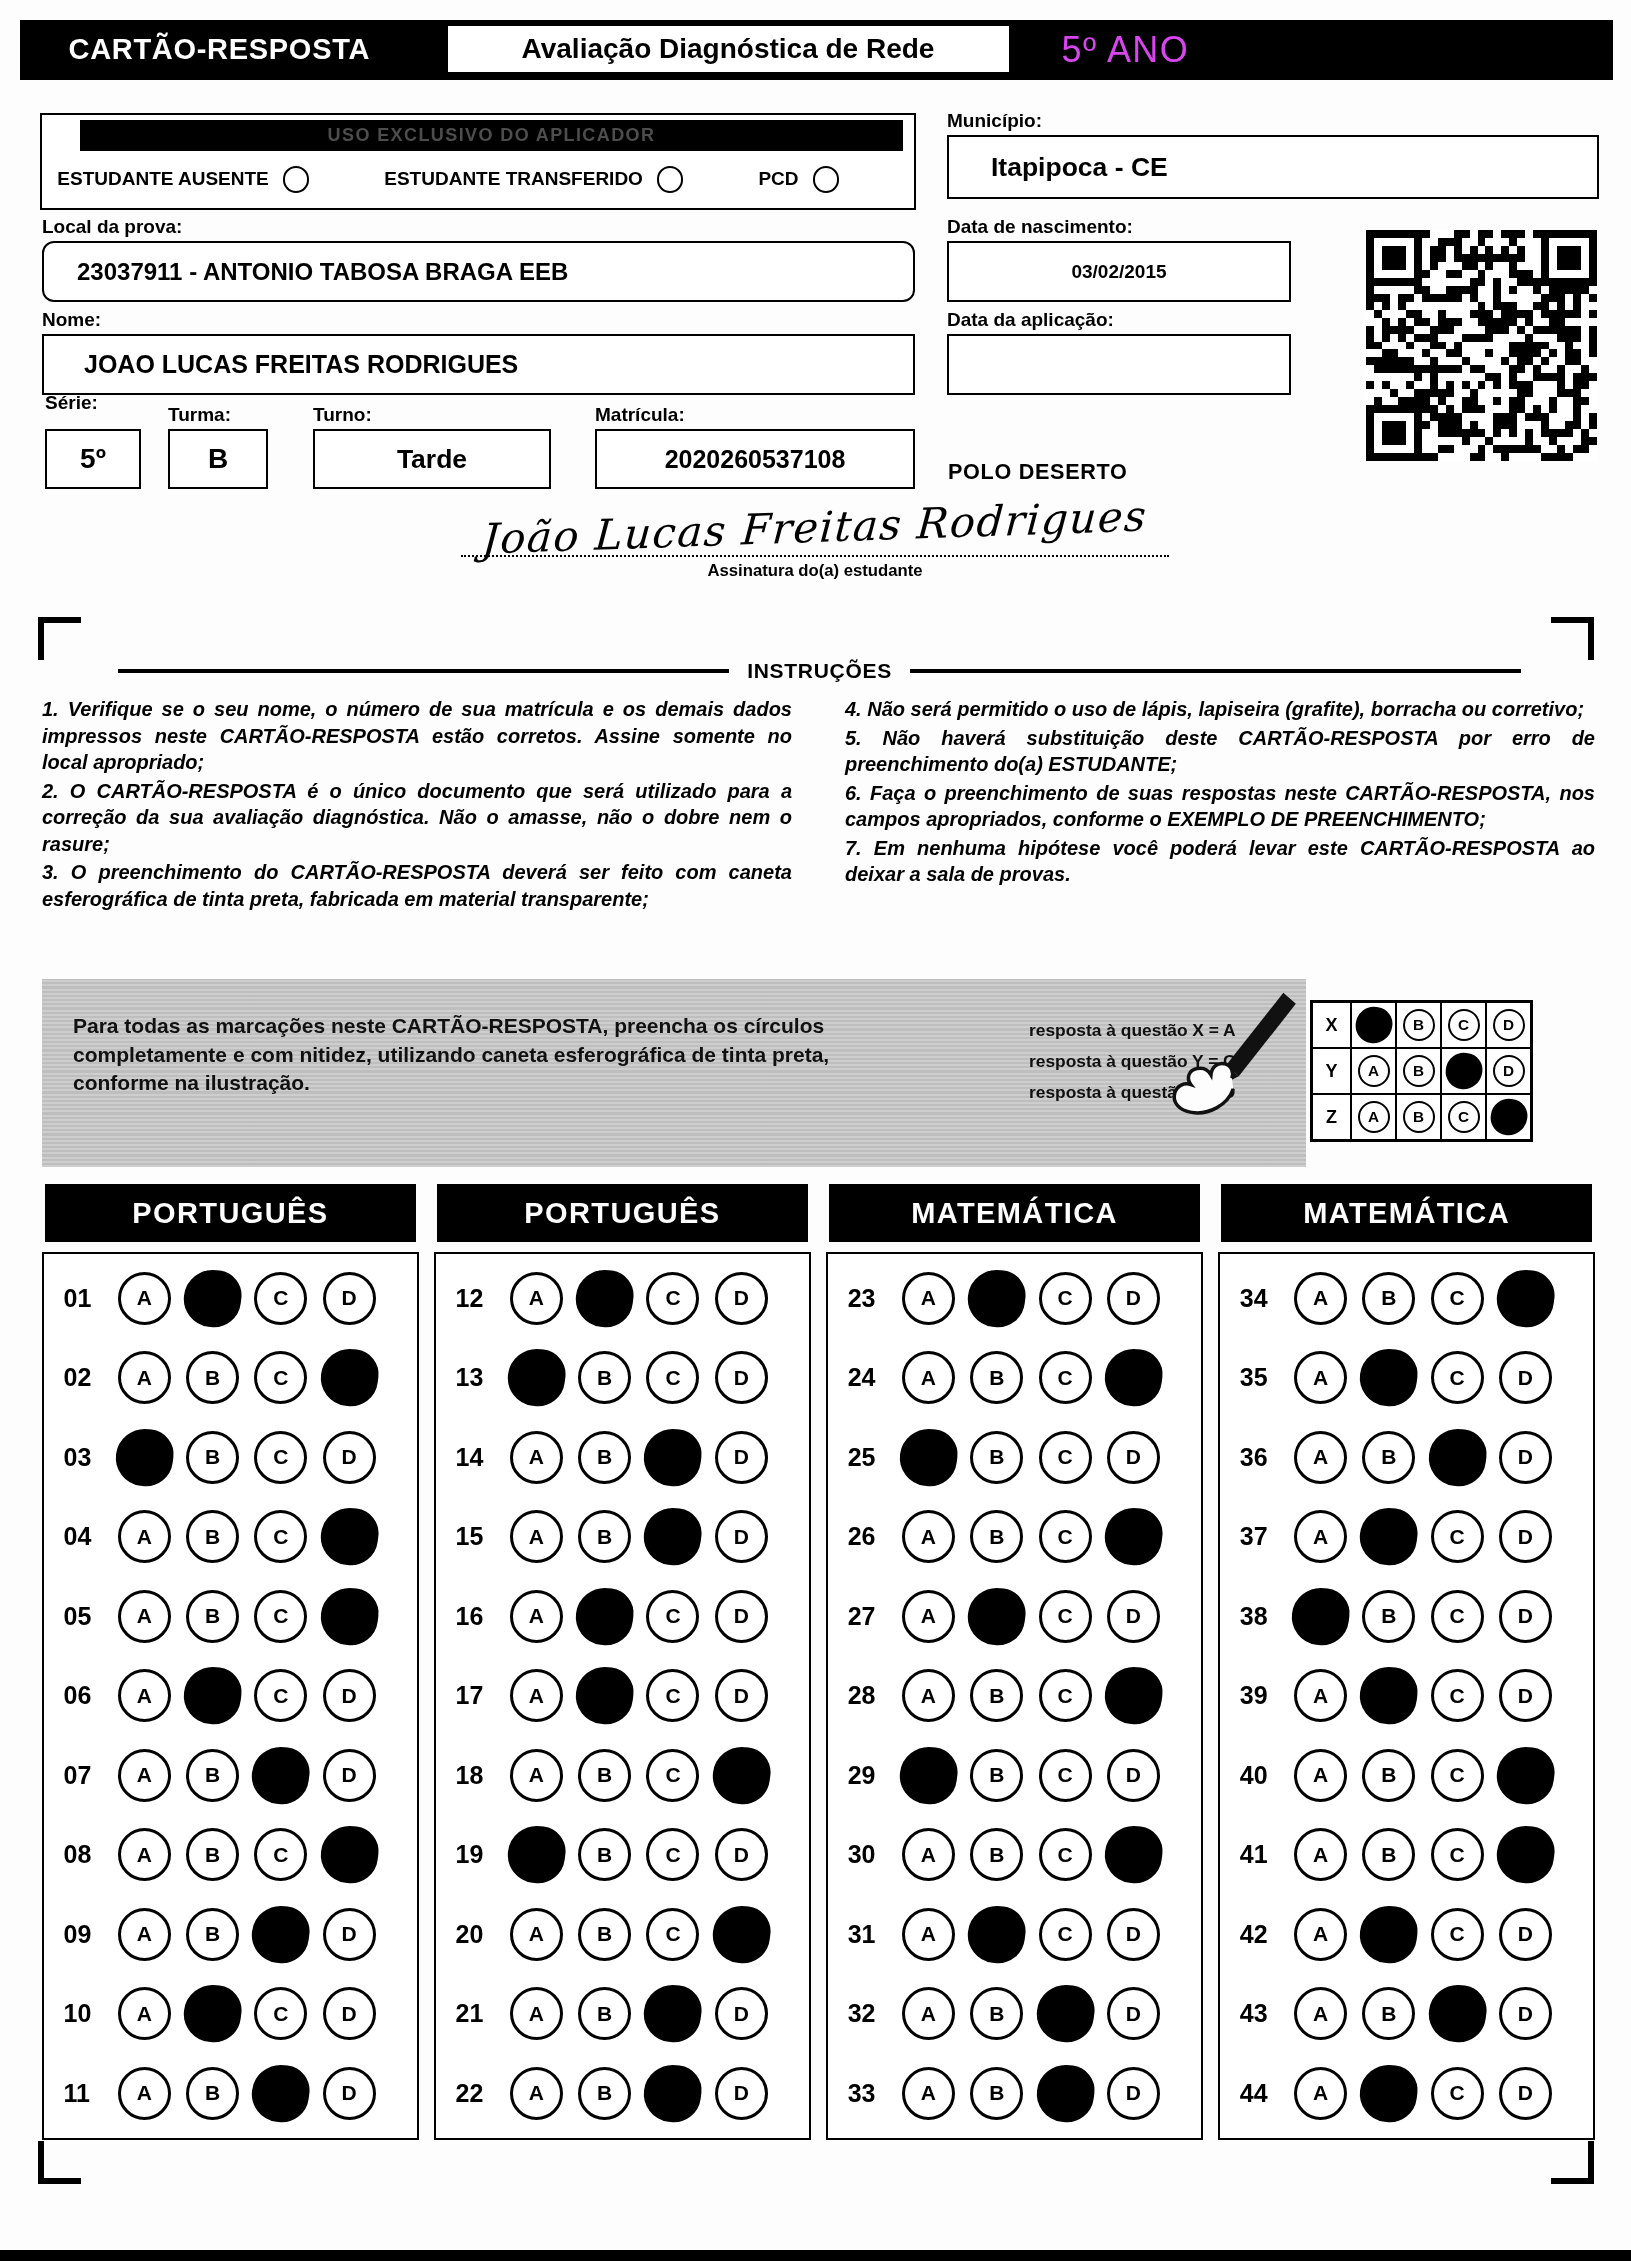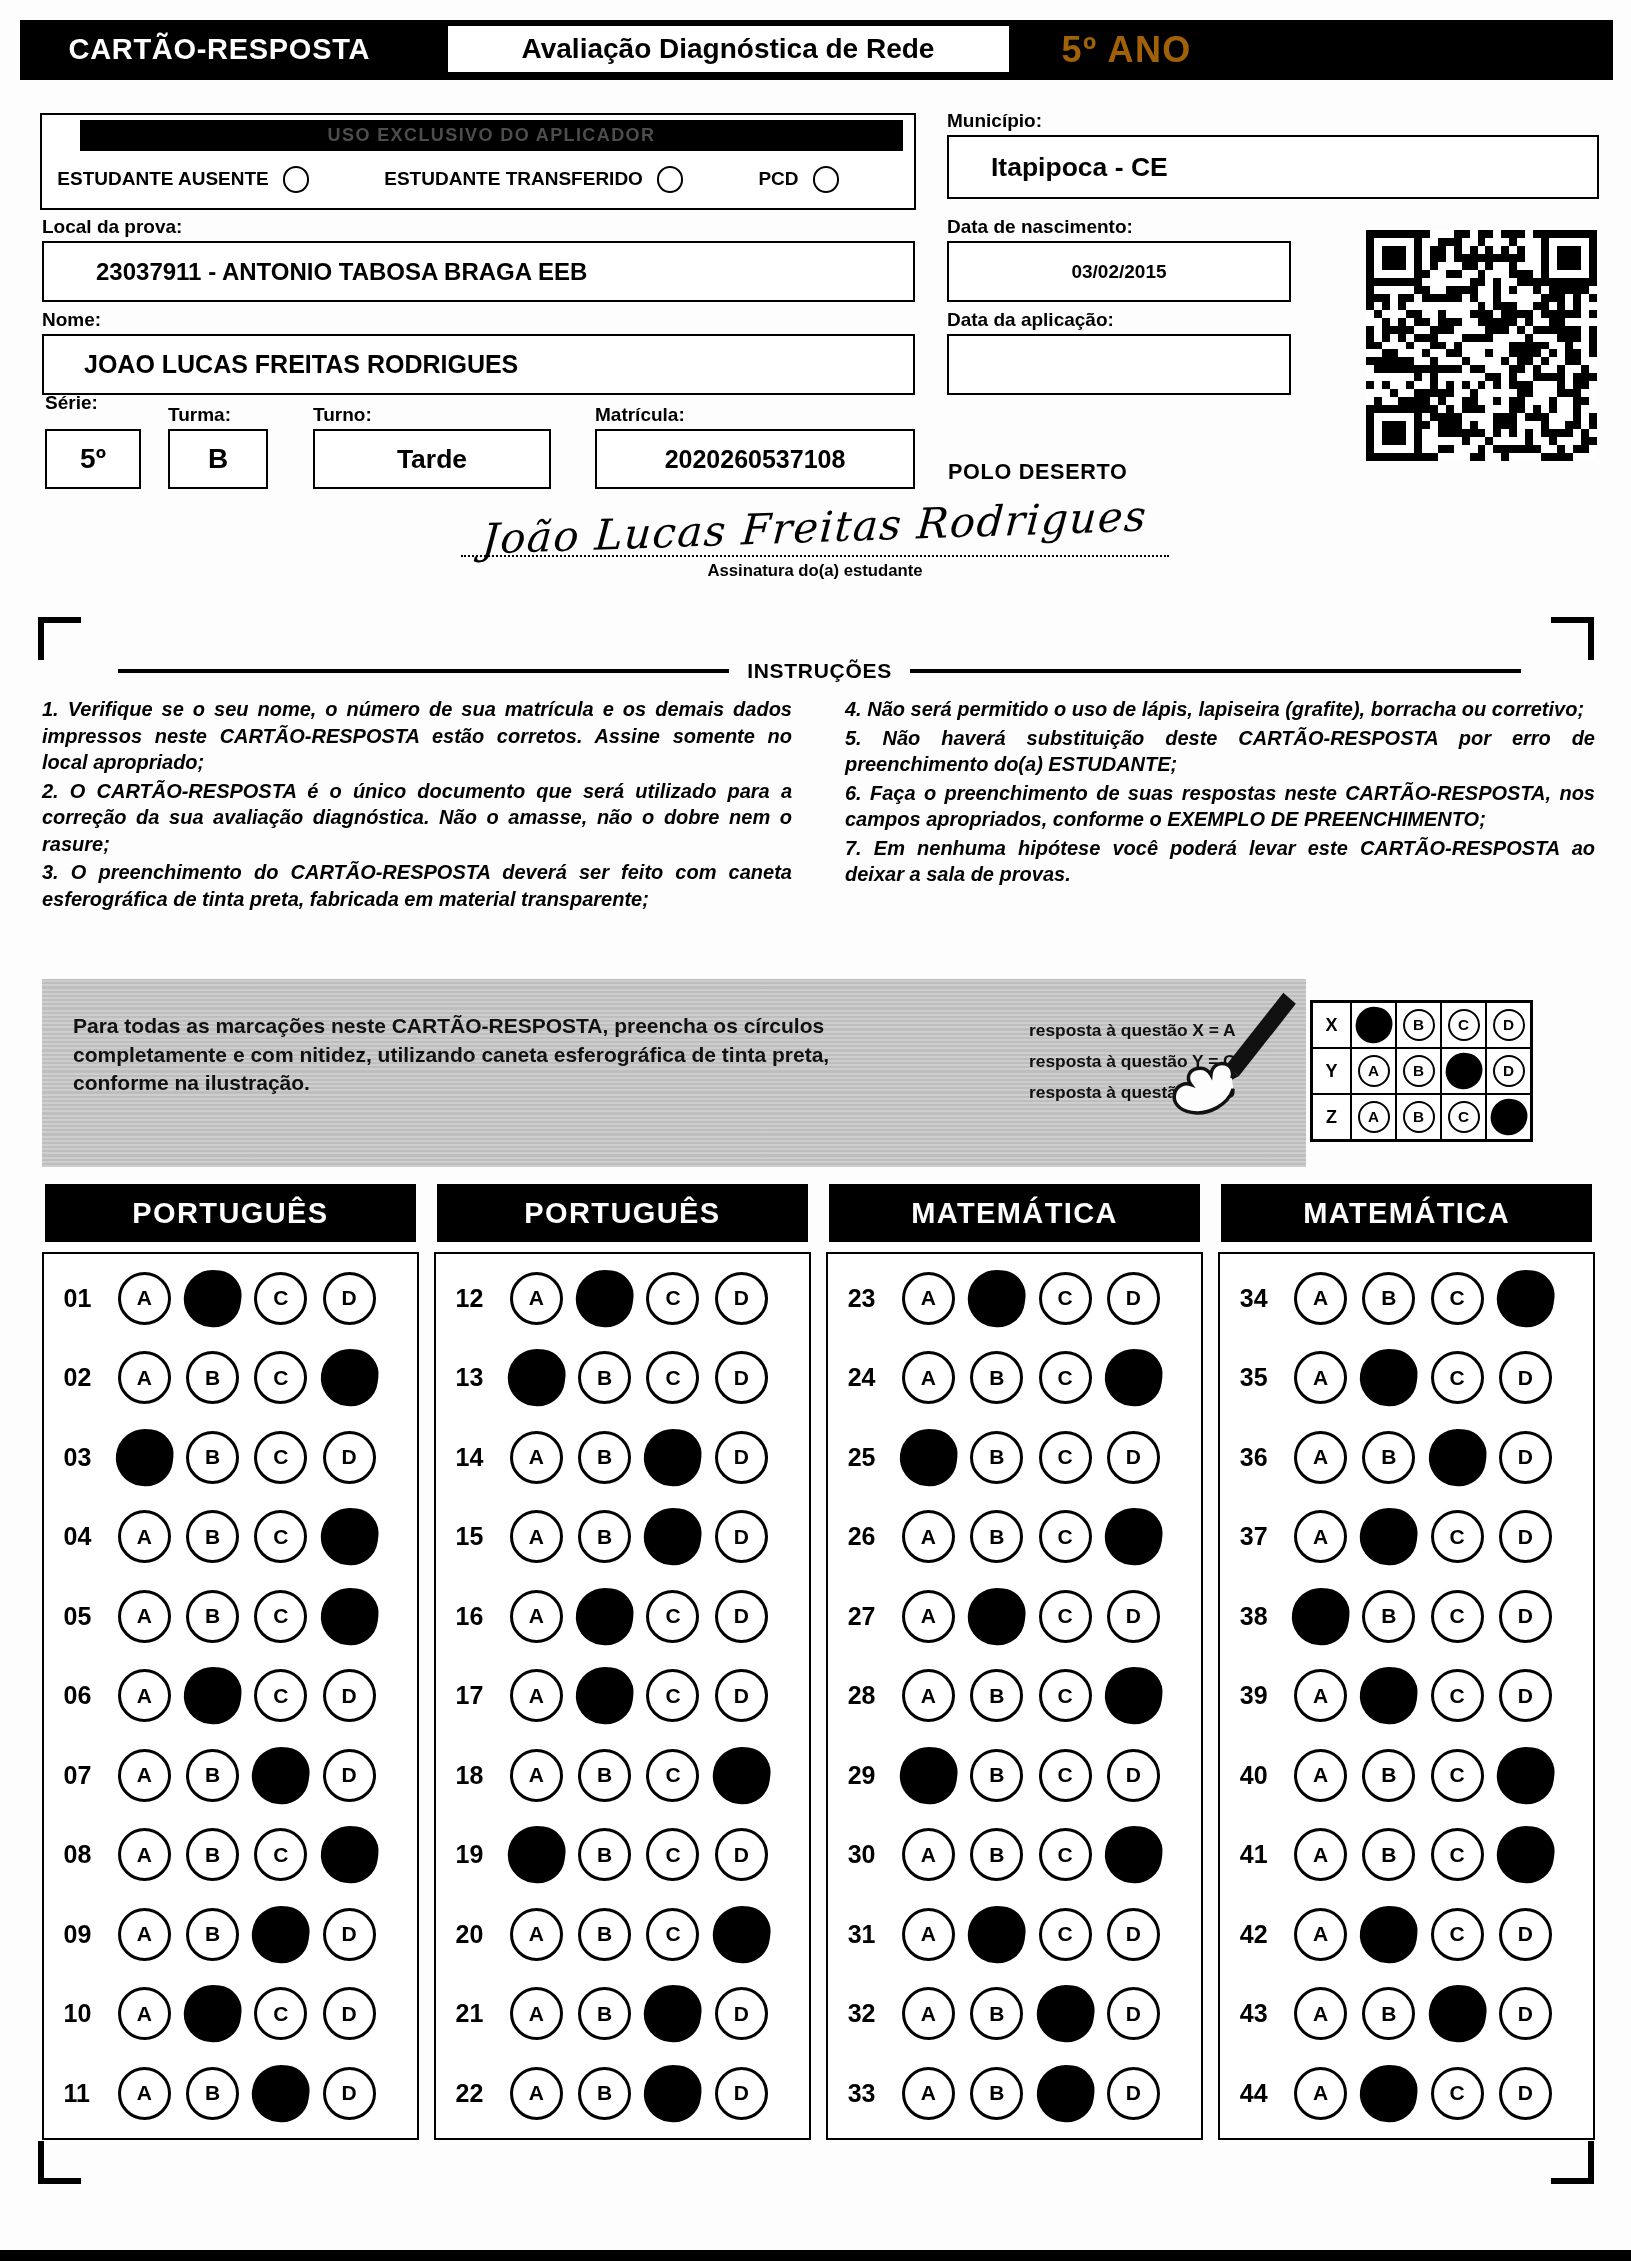--- a/index.html
+++ b/index.html
@@ -8,35 +8,35 @@
   .page { position:relative; width:1632px; height:2261px; background:#fdfdfd; overflow:hidden; }
 
   
   .header { position:absolute; left:19.5px; top:19.5px; width:1593px; height:60px; background:#000; }
   .header-left { position:absolute; left:49px; top:0; height:100%; display:flex; align-items:center;
                  color:#fff; font-size:29px; font-weight:bold; letter-spacing:0.7px; }
   .header-center { position:absolute; left:426px; top:4.9px; width:565px; height:50px; background:#fff;
                  border:2.8px solid #000; display:flex; align-items:center; justify-content:center;
                  font-size:28px; font-weight:bold; }
   .header-right { position:absolute; left:1042px; top:0; height:100%; display:flex; align-items:center;
-                 color:#a16207; font-size:36px; font-weight:bold; letter-spacing:1.4px; }
+                 color:#d946ef; font-size:36px; font-weight:normal; letter-spacing:1.4px; }
 
   
   .aplicador { position:absolute; left:40px; top:113px; width:876px; height:97px; border:2.1px solid #000; background:#fff; }
   .aplicador-bar { margin:4.9px 11px 0 38px; height:31px; background:#000; display:flex; align-items:center;
                  justify-content:center; color:#4d4d4d; font-weight:bold; font-size:18px; letter-spacing:1.4px; }
   .aplicador-options { display:flex; align-items:center; justify-content:space-between; height:57px; padding:0 75px 0 15.3px;gap:48px; }
   .opt { display:flex; align-items:center; gap:14px; font-size:19px; font-weight:bold; }
   .opt-circle { width:26.5px; height:26.5px; border:2.8px solid #000; border-radius:50%; background:#fff; flex:none; }
 
   
   .field-label { position:absolute; font-size:19px; font-weight:bold; }
   .field-box { position:absolute; border:2.8px solid #000; background:#fff; display:flex; align-items:center; font-weight:bold; }
   .fb-municipio { left:947px; top:135px; width:652px; height:64px; font-size:26.5px; padding-left:42px; }
-  .fb-local     { left:42px;  top:241px; width:873px; height:61px; font-size:24px; padding-left:52px; }
+  .fb-local     { left:42px;  top:241px; width:873px; height:61px; font-size:24px; padding-left:33px;border-radius:12px; }
   .fb-nasc      { left:947px; top:241px; width:344px; height:61px; font-size:19px; justify-content:center; }
   .fb-nome      { left:42px;  top:334px; width:873px; height:61px; font-size:25px; padding-left:40px; }
   .fb-aplic     { left:947px; top:334px; width:344px; height:61px; font-size:25px; justify-content:center; }
   .fb-serie     { left:45px;  top:429px; width:96px; height:60px; font-size:28px; justify-content:center; }
   .fb-turma     { left:168px; top:429px; width:100px; height:60px; font-size:28px; justify-content:center; }
   .fb-turno     { left:313px; top:429px; width:238px; height:60px; font-size:26.5px; justify-content:center; }
   .fb-matric    { left:595px; top:429px; width:320px; height:60px; font-size:25px; justify-content:center; }
   .polo { position:absolute; left:948px; top:459px; font-size:21.6px; font-weight:bold; letter-spacing:0.7px; }
 
   

